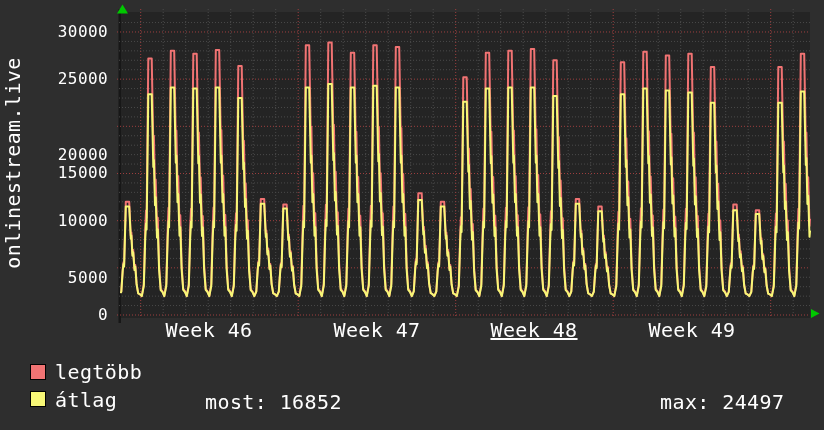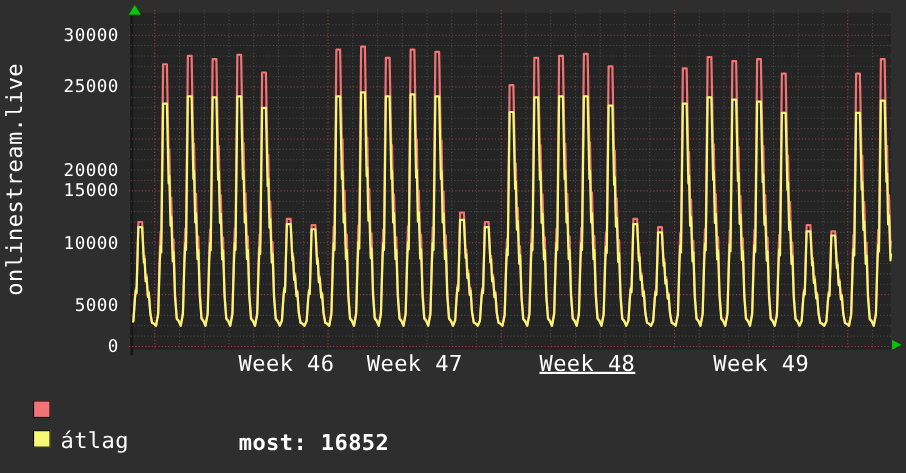--- a/index.html
+++ b/index.html
@@ -95,26 +95,28 @@
   <div id="ylabels">
       <span class="ylab" style="top: 21px;">30000</span>
       <span class="ylab" style="top: 68px;">25000</span>
       <span class="ylab" style="top: 100px; margin-top: 44px;">20000</span>
       <span class="ylab" style="top: 162px;">15000</span>
       <span class="ylab" style="top: 210px;">10000</span>
       <span class="ylab" style="top: 267px;">5000</span>
       <span class="ylab" style="top: 304px;">0</span>
     </div>
   <div id="xlabels">
-      <span class="xlab" style="left: 134px; text-align: right;">Week 46</span>
+      <span class="xlab" style="left: 124px;">Week 46</span>
       <span class="xlab" style="left: 292px;">Week 47</span>
       <span class="xlab" style="left: 449px; text-decoration: underline;">Week 48</span>
       <span class="xlab" style="left: 607px;">Week 49</span>
     </div>
 
   <span class="swatch" style="left: 30px; top: 364px; background: rgb(241, 115, 115);"></span>
+  <span class="leglab" style="top:361px;">legtöbb</span>
 
   <span class="swatch" style="left: 30px; top: 391px; background: rgb(247, 247, 118);"></span>
   <span class="leglab" style="top:389px;text-align:right;">átlag</span>
 
-  <span class="stat" style="left:217px;font-weight:bold;">most: 16852</span>
+  <span class="stat" style="left:205px;">most: 16852</span>
+  <span class="stat" style="left:660px;">max: 24497</span>
 
 </div>
 
 </body></html>

